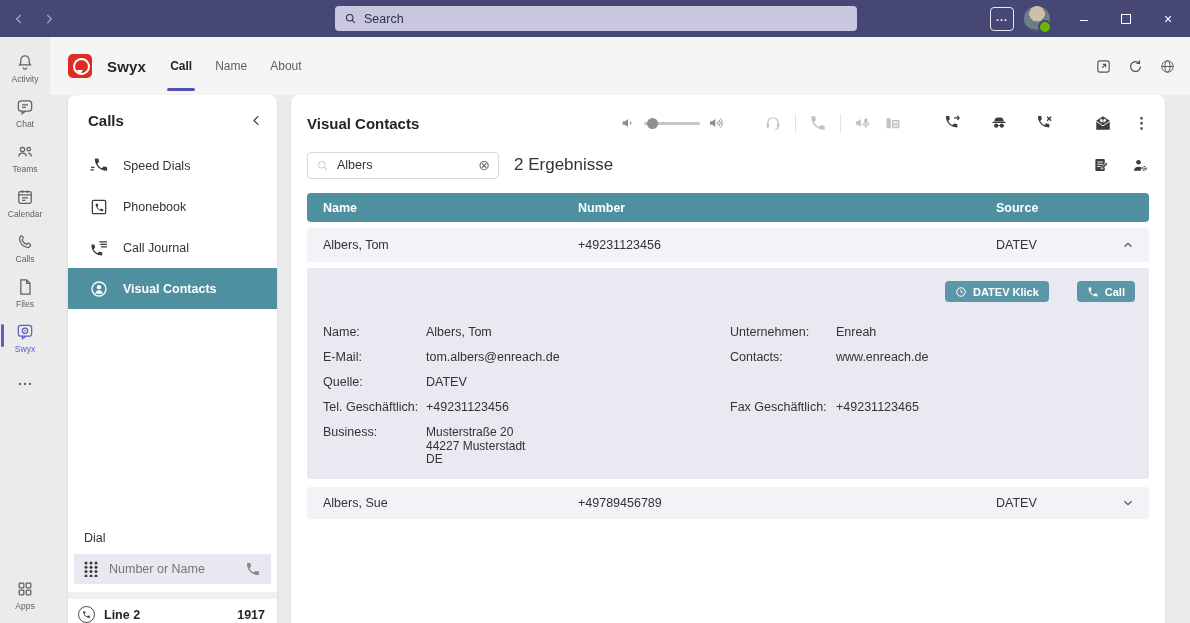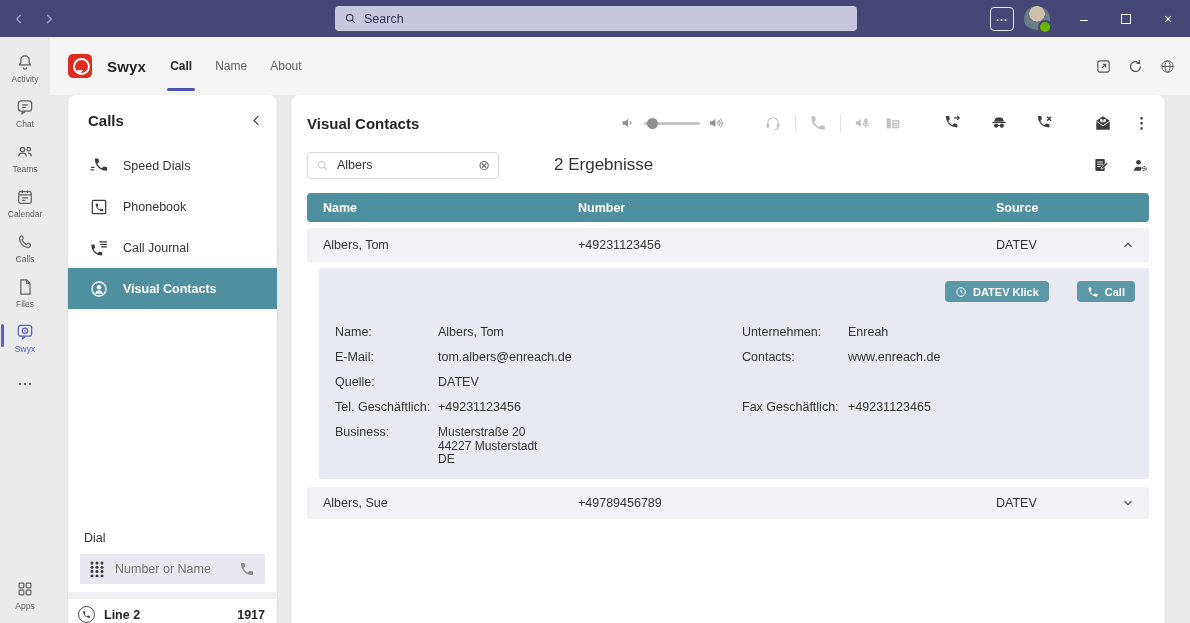--- a/index.html
+++ b/index.html
@@ -47,21 +47,21 @@
   .calls-panel { position:absolute; left:68px; top:95px; width:209px; bottom:0; background:#fff; border-radius:8px 8px 0 0; box-shadow:0 1px 3px rgba(0,0,0,.1); display:flex; flex-direction:column; overflow:hidden; }
   .calls-header { display:flex; align-items:center; justify-content:space-between; padding:17px 13px 16px 20px; }
   .calls-title { font-size:15px; font-weight:bold; color:#252525; }
   .calls-header svg { width:15px; height:15px; color:#444; }
   .calls-item { display:flex; align-items:center; gap:14px; height:41px; padding-left:21px; font-size:12.5px; color:#333; cursor:pointer; }
   .calls-item svg { width:20px; height:20px; color:#3a3a3a; flex:0 0 auto; }
   .calls-item.selected { background:#4e8fa0; color:#fff; font-weight:bold; }
   .calls-item.selected svg { color:#fff; }
   .calls-bottom { margin-top:auto; }
   .dial-label { padding:0 0 9px 16px; font-size:12.5px; color:#333; }
-  .dial-input { margin:0 12px; height:30px; background:#e9e8f0; display:flex; align-items:center; gap:11px; padding:0 10px; }
+  .dial-input { margin:0 6px; height:30px; background:#e9e8f0; display:flex; align-items:center; gap:11px; padding:0 10px; }
   .dial-input .pad { color:#3a3a3a; } .dial-input .ph { color:#8a8a8a; margin-left:auto; }
   .dial-placeholder { color:#767676; font-size:12.5px; }
   .line-gap { height:7px; background:#efeff4; margin-top:8px; }
   .line-row { display:flex; align-items:center; gap:9px; padding:7px 12px 0 10px; font-size:12.5px; color:#252525; font-weight:bold; }
   .line-ext { margin-left:auto; font-weight:bold; }
   .line-ic { width:17px; height:17px; border:1.5px solid #444; border-radius:50%; display:flex; align-items:center; justify-content:center; }
   .line-ic svg { width:9px; height:9px; color:#444; }
 
   
   .main-panel { position:absolute; left:291px; top:95px; width:874px; bottom:0; background:#fff; border-radius:8px 8px 0 0; box-shadow:0 1px 3px rgba(0,0,0,.1); overflow:hidden; }
@@ -74,37 +74,37 @@
   .slider { width:56px; height:3px; background:#c6c6c6; border-radius:2px; position:relative; }
   .knob { position:absolute; left:3px; top:-4px; width:11px; height:11px; border-radius:50%; background:#8f8f8f; }
   .sep { width:1px; height:18px; background:#e2e2e2; margin:0 7px; }
   .t-ic { padding:0 6px; color:#c2c2c2; }
   .t-ic.dark { color:#3d3d3d; }
   .g1 { margin-left:34px; display:flex; align-items:center; }
   .g2 { margin-left:30px; display:flex; align-items:center; gap:16px; }
   .g3 { margin-left:28px; display:flex; align-items:center; gap:16px; }
   .kebab { font-size:15px; font-weight:bold; color:#3d3d3d; letter-spacing:0; line-height:10px; }
 
-  .search-row { display:flex; align-items:center; padding:0 16px; height:28px;gap:40px; }
+  .search-row { display:flex; align-items:center; padding:0 16px; height:28px; }
   .contact-search { width:192px; height:27px; border:1px solid #d8d8d8; border-radius:4px; display:flex; align-items:center; gap:8px; padding:0 8px; }
   .contact-search .mag { color:#cfcfcf; } .contact-search .mag svg { width:13px; height:13px; }
   .cs-value { flex:1; font-size:12.5px; color:#333; }
   .cs-clear { color:#6f6f6f; font-size:14px; line-height:1; }
   .results { margin-left:15px; font-size:17px; color:#333; }
   .sr-right { margin-left:auto; display:flex; gap:21px; color:#3d3d3d; }
   .sr-right svg { width:18px; height:18px; }
 
   .table { margin:14px 16px 0; }
   .t-grid { display:grid; grid-template-columns:255px 418px 110px 1fr; align-items:center; padding-left:16px; }
   .t-head { height:29px; background:#4e8fa0; border-radius:4px; color:#fff; font-size:12.5px; font-weight:bold; }
   .t-row { height:34px; background:#f2f2f7; border-radius:3px; margin-top:6px; font-size:12.5px; color:#333; cursor:pointer; }
   .t-row.second { margin-top:8px; height:32px; }
   .chev { justify-self:center; color:#555; } .chev svg { width:14px; height:14px; }
 
-  .detail { margin-top:6px; background:#e9e9f1; border-radius:3px; height:211px; position:relative; font-size:12.5px; color:#333;margin-left:12px; }
+  .detail { margin-top:6px; background:#e9e9f1; border-radius:3px; height:211px; position:relative; font-size:12.5px; color:#333; }
   .detail-buttons { position:absolute; top:13px; right:14px; display:flex; gap:28px; }
   .btn { background:#5b97a6; color:#fff; border:none; border-radius:4px; height:21px; display:flex; align-items:center; gap:6px; padding:0 10px; font-size:11px; font-weight:bold; font-family:inherit; cursor:pointer; }
   .btn svg { width:12px; height:12px; }
   .fields-left { position:absolute; left:16px; top:52px; }
   .fields-right { position:absolute; left:423px; top:52px; }
   .f-row { display:flex; align-items:flex-start; min-height:25px; line-height:25px; }
   .f-label { width:103px; flex:0 0 auto; }
   .fr .f-label { width:106px; }
   .f-spacer { height:25px; }
   .addr { line-height:13.5px; padding-top:6px; font-size:12px; }

